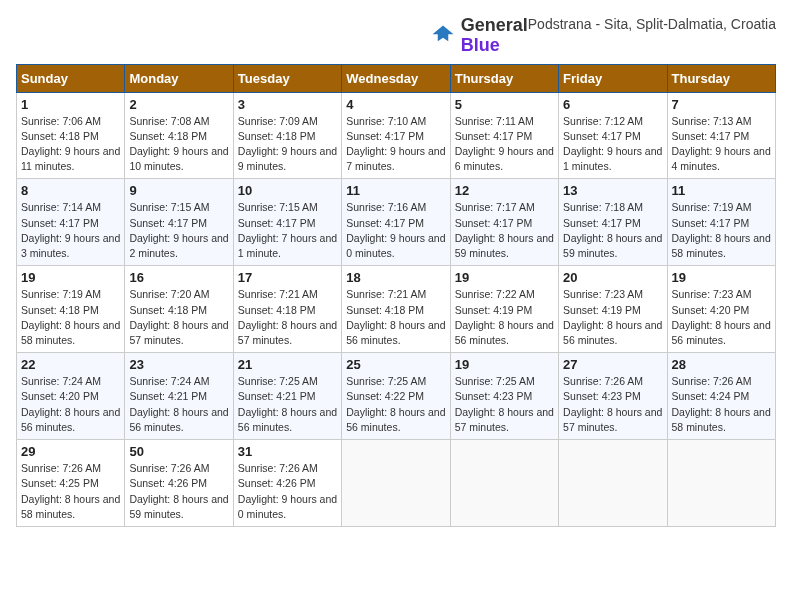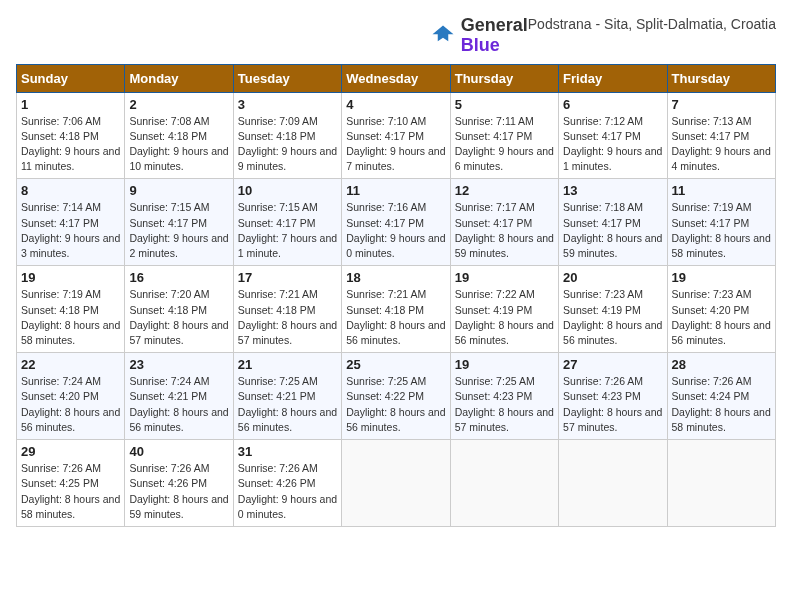--- a/index.html
+++ b/index.html
@@ -354,21 +354,21 @@
       <tr>
         <td>
         <span class="day-num">29</span>
         <div class="day-info">
           <span>Sunrise: 7:26 AM</span><br>
           <span>Sunset: 4:25 PM</span><br>
           <span>Daylight: 8 hours and 58 minutes.</span>
         </div>
       </td>
         <td>
-        <span class="day-num">40</span>
+        <span class="day-num">50</span>
         <div class="day-info">
           <span>Sunrise: 7:26 AM</span><br>
           <span>Sunset: 4:26 PM</span><br>
           <span>Daylight: 8 hours and 59 minutes.</span>
         </div>
       </td>
         <td>
         <span class="day-num">31</span>
         <div class="day-info">
           <span>Sunrise: 7:26 AM</span><br>

